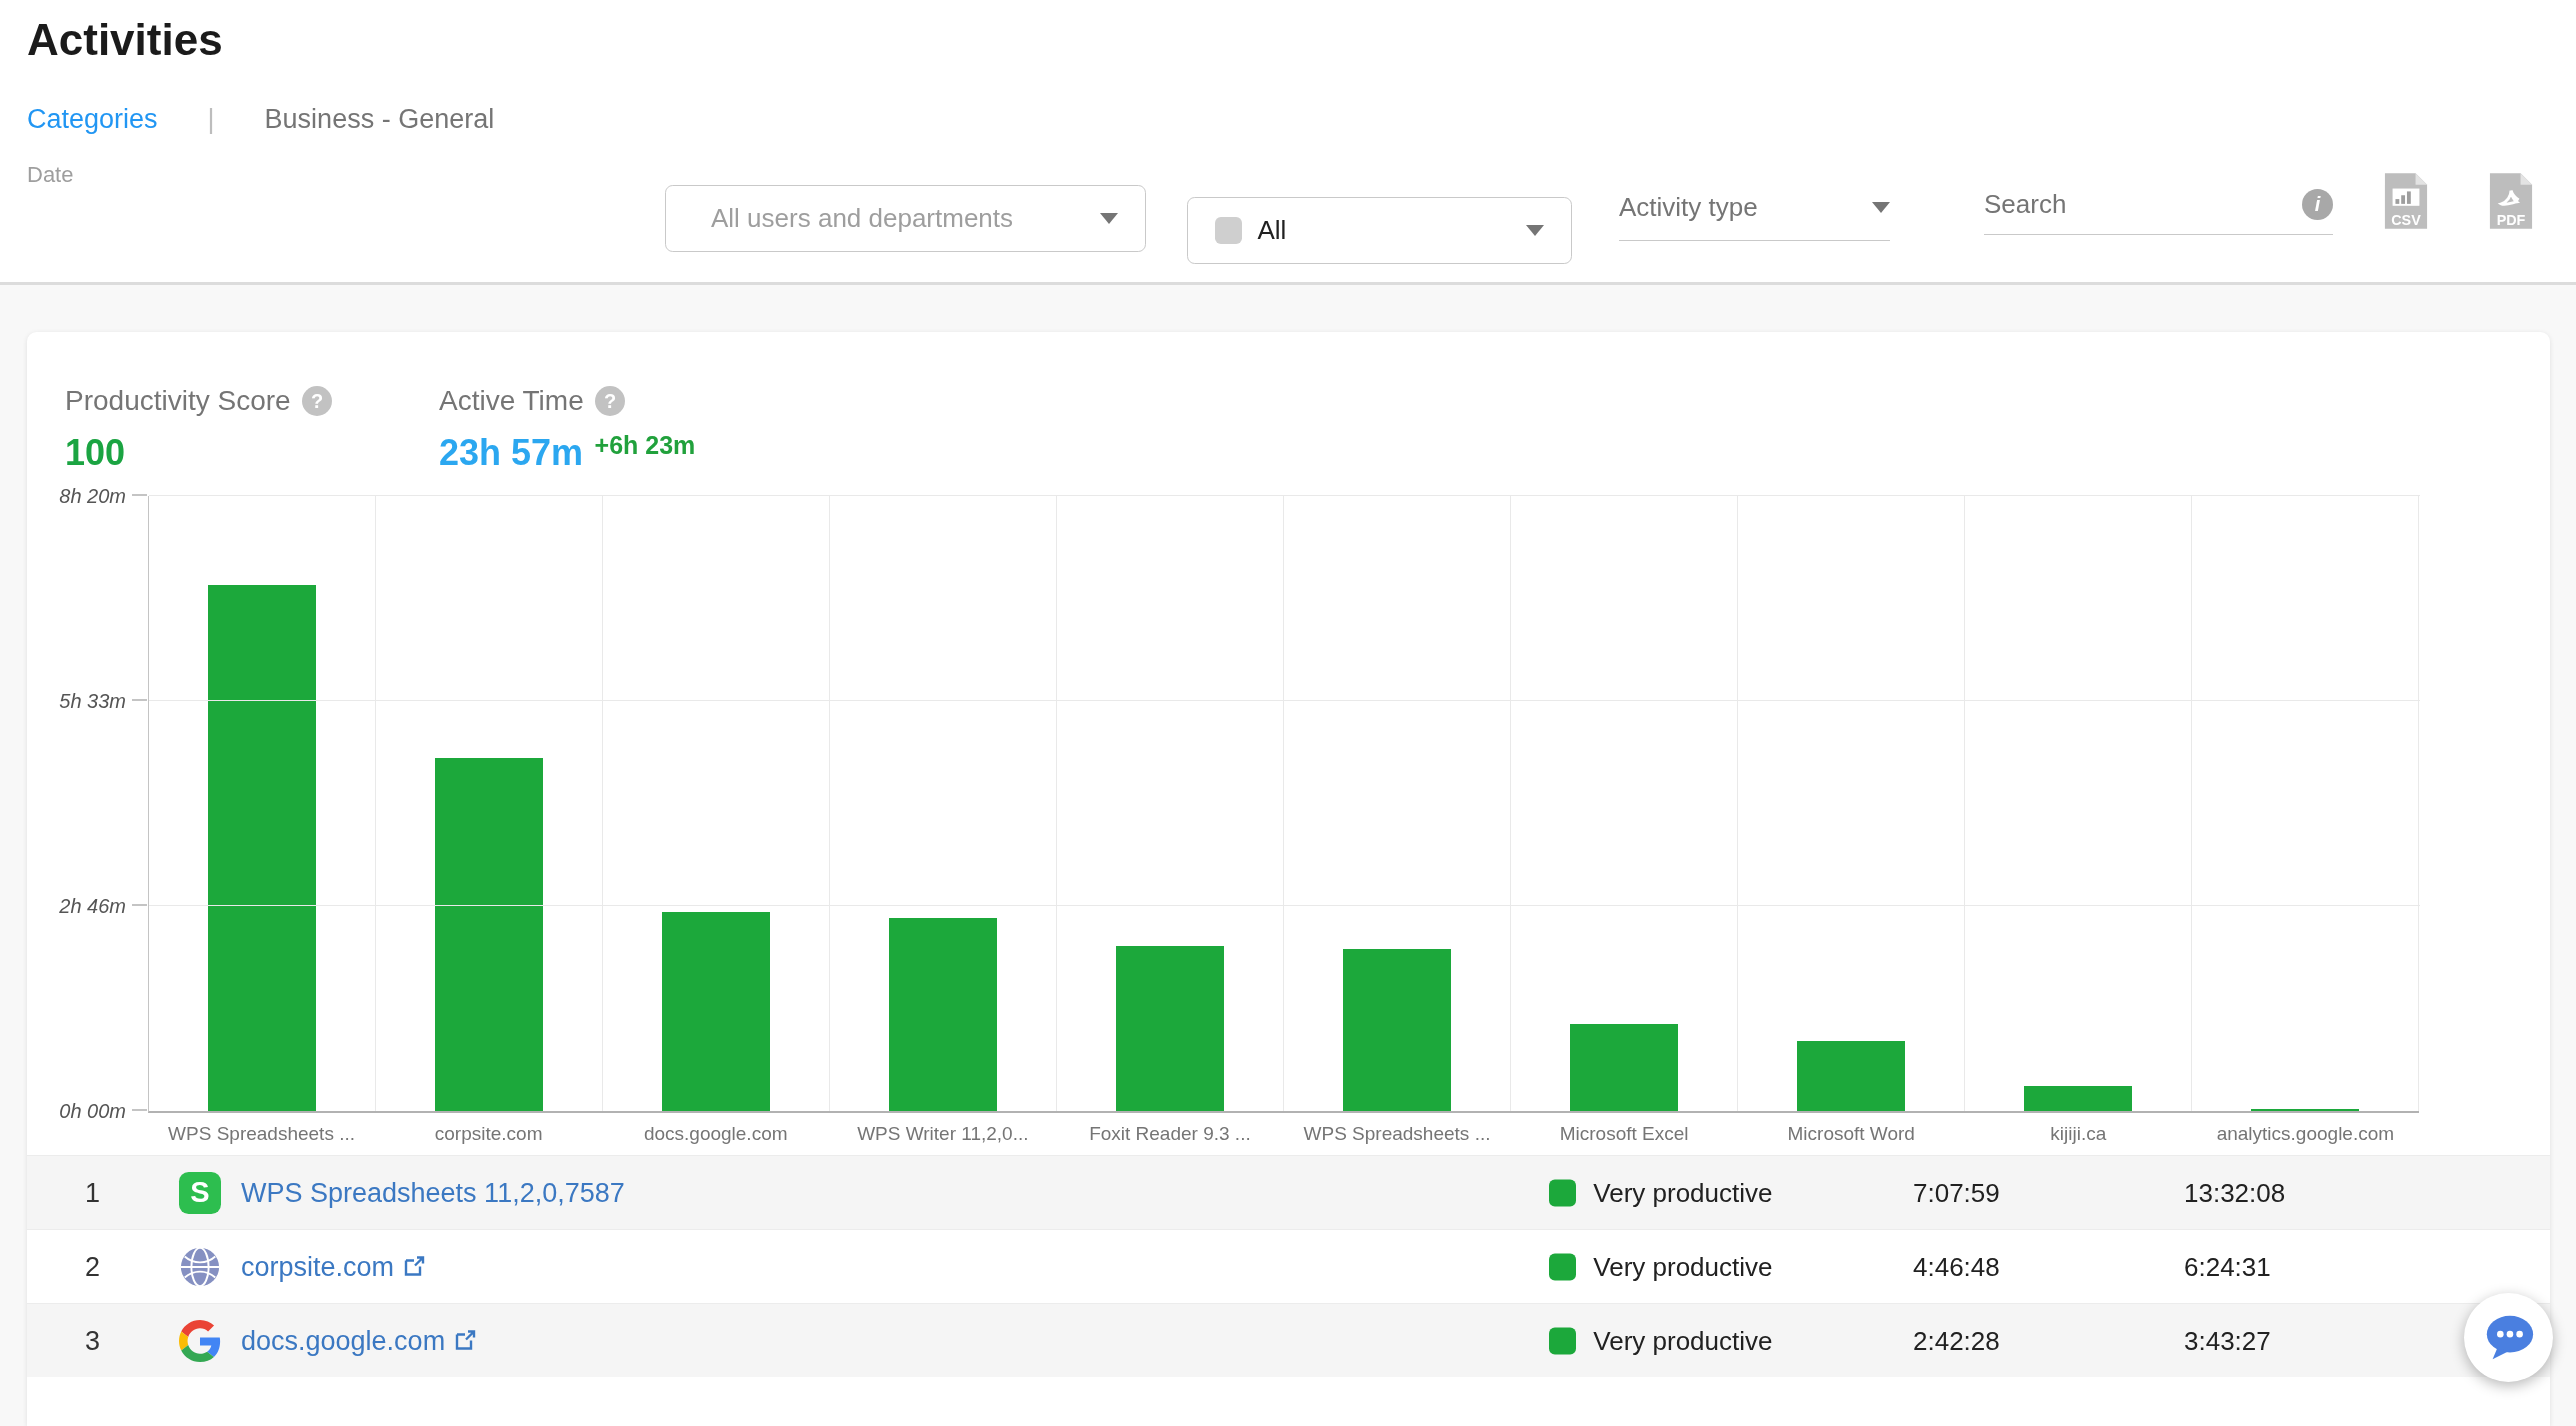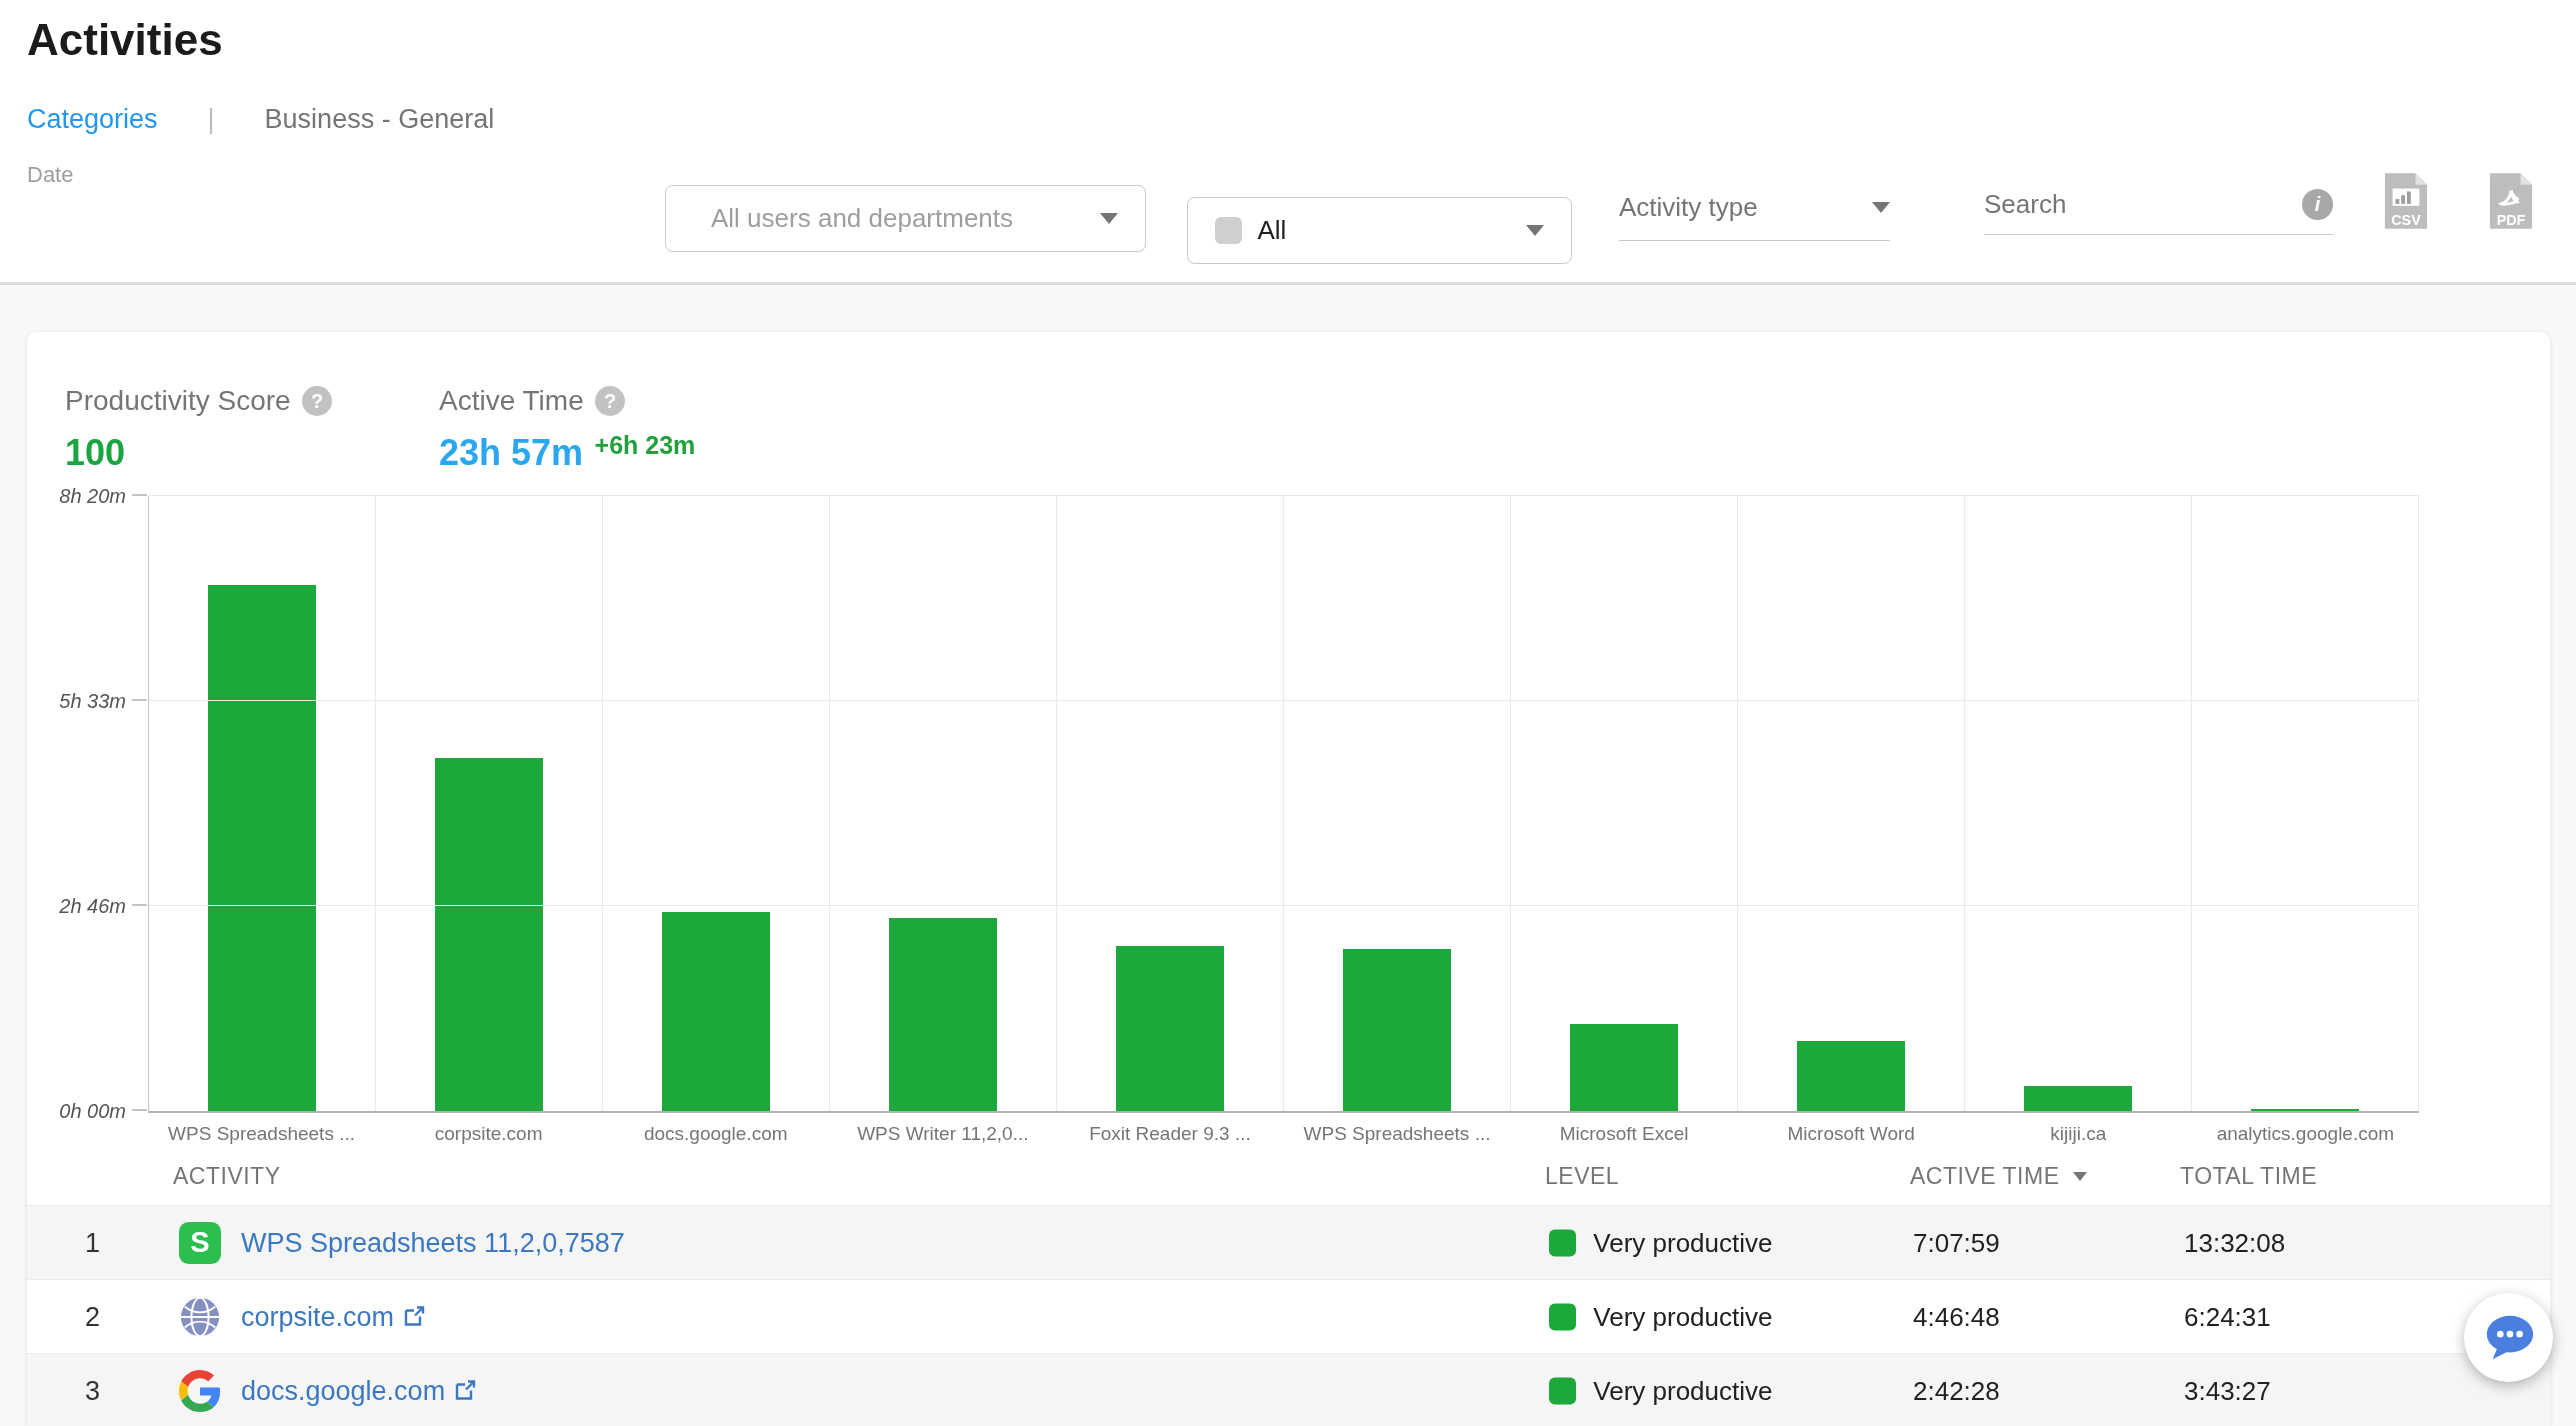--- a/index.html
+++ b/index.html
@@ -232,29 +232,20 @@
       <div class="xlabel">WPS Writer 11,2,0...</div>
       <div class="xlabel">Foxit Reader 9.3 ...</div>
       <div class="xlabel">WPS Spreadsheets ...</div>
       <div class="xlabel">Microsoft Excel</div>
       <div class="xlabel">Microsoft Word</div>
       <div class="xlabel">kijiji.ca</div>
       <div class="xlabel">analytics.google.com</div>
     </div>
 
   <div class="acttable">
-    <div class="thead">
-      <span class="th activity">ACTIVITY</span>
-      <span class="th level">LEVEL</span>
-      <span class="th atime">
-        <span>ACTIVE TIME</span>
-        <span class="sort-caret"></span>
-      </span>
-      <span class="th ttime">TOTAL TIME</span>
-    </div>
     <div id="tbody">
         <div class="trow striped">
           <span class="cell-rank">1</span>
           <span class="cell-icon">
             <div class="wps-icon">S</div>
           </span>
           <span class="cell-name">
             <span>WPS Spreadsheets 11,2,0,7587</span>
           </span>
           <span class="cell-level">

